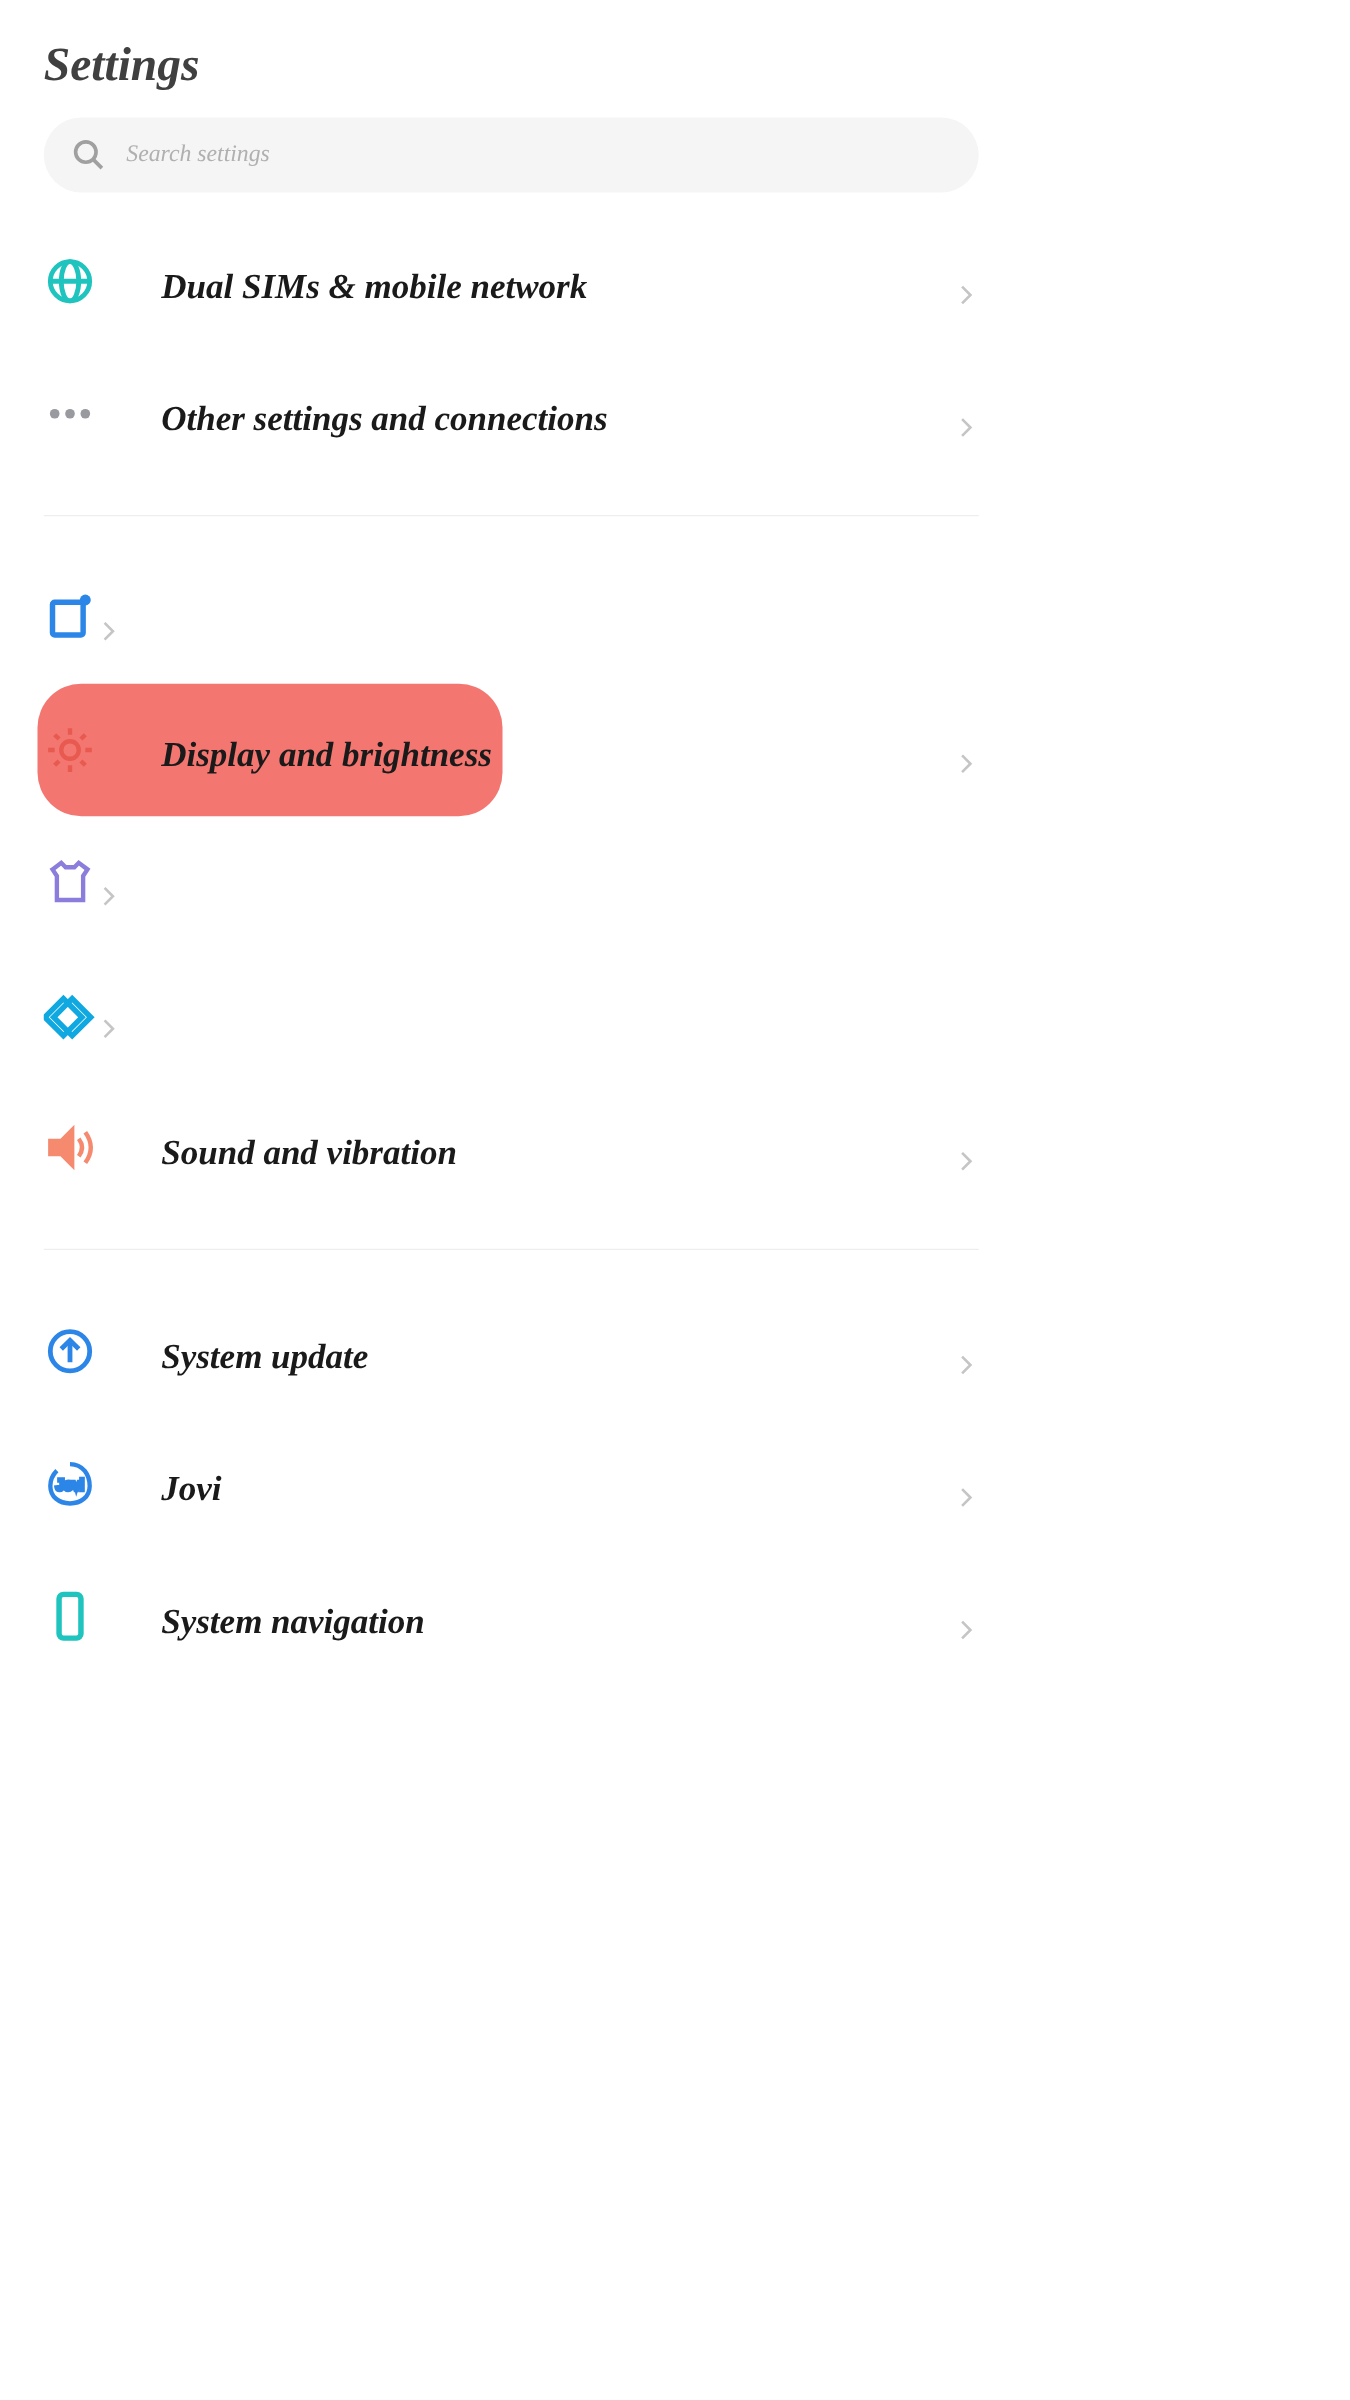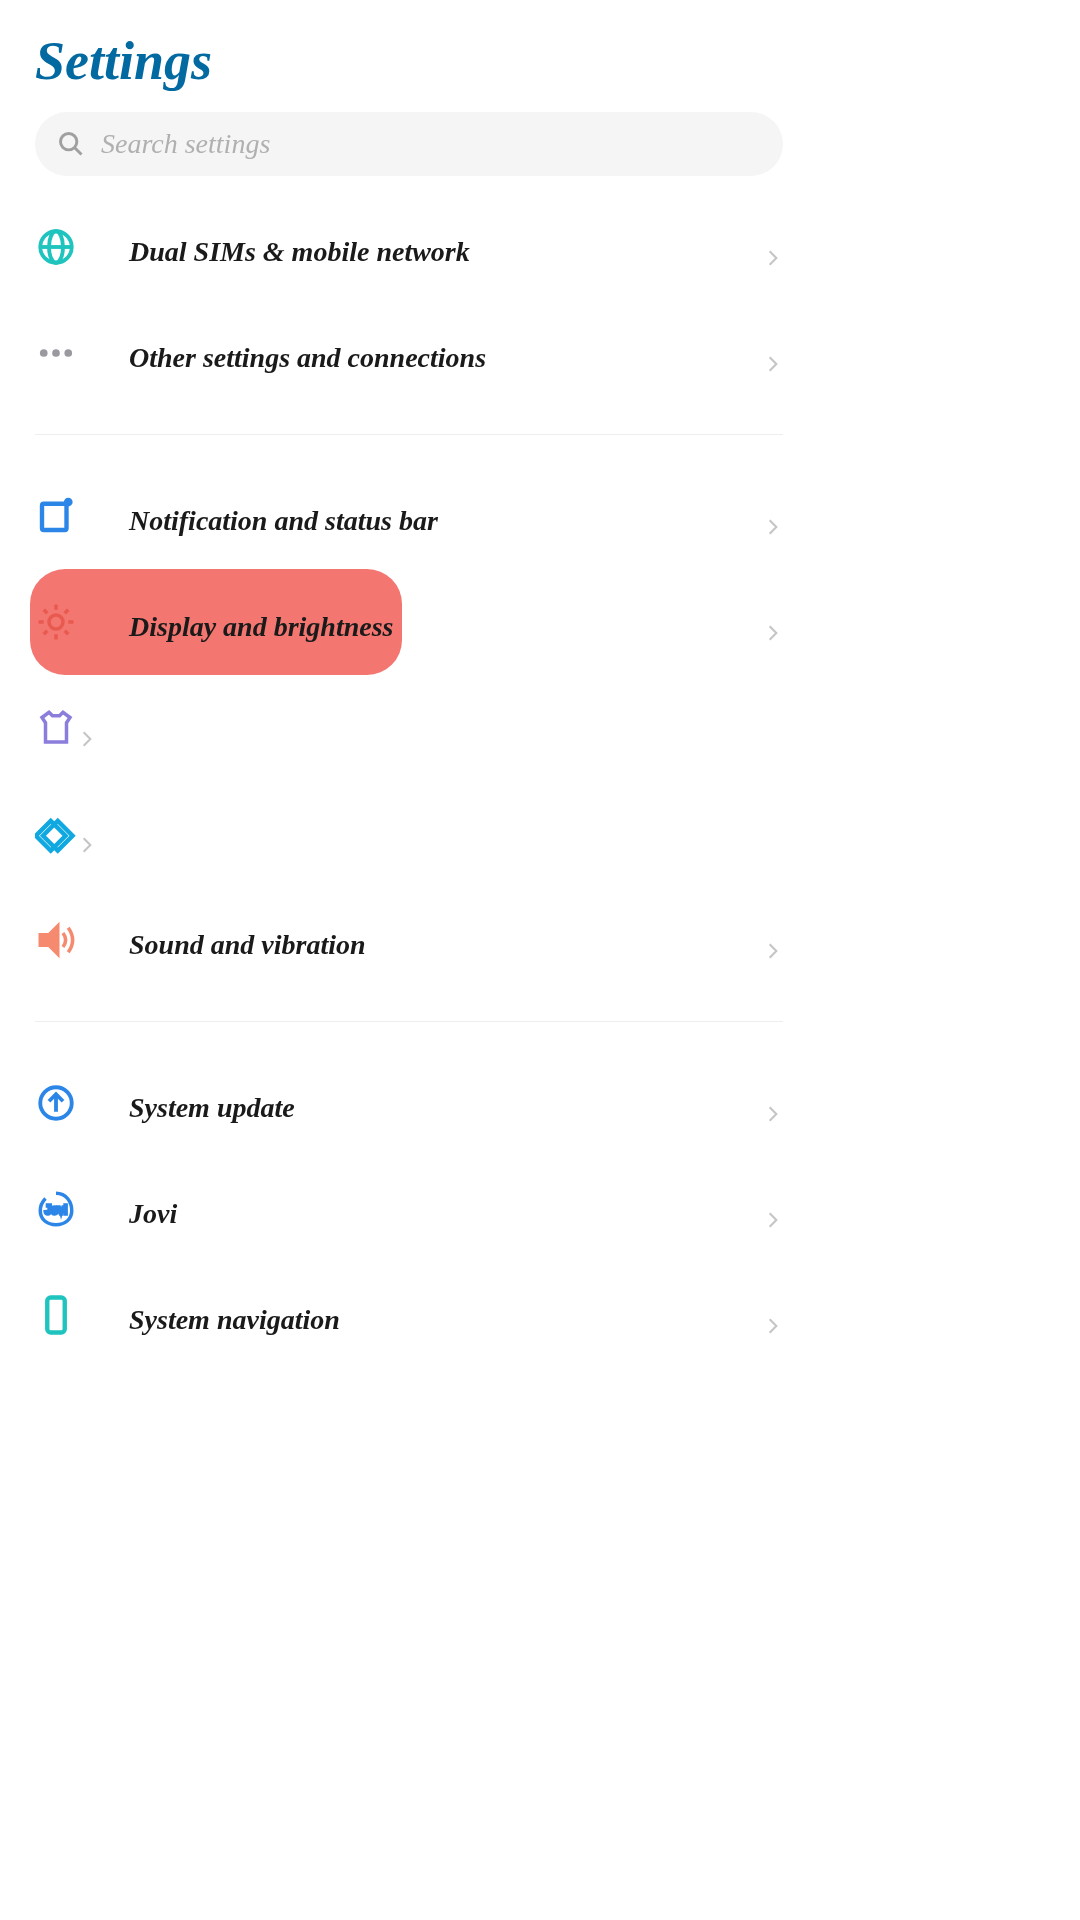--- a/index.html
+++ b/index.html
@@ -12,42 +12,42 @@
       font-style: italic;
       background: #fff;
       width: 818px;
       height: 1454px;
       overflow: hidden;
     }
     .header {
       padding: 30px 35px 20px 35px;
     }
     .title {
-      font-size: 54px;
+      font-size: 38px;
       font-weight: bold;
-      color: #0369a1;
+      color: #404040;
     }
     .search-container {
       padding: 0 35px 18px 35px;
     }
     .search-bar {
       background: #f5f5f5;
       border-radius: 35px;
       padding: 16px 22px;
       display: flex;
       align-items: center;
       gap: 16px;
     }
     .search-icon {
       width: 28px;
       height: 28px;
       flex-shrink: 0;
     }
     .search-placeholder {
-      font-size: 28px;
+      font-size: 19px;
       color: #b0b0b0;
       font-style: italic;
     }
     .list-item {
       display: flex;
       align-items: flex-end;
       padding: 32px 35px;
       position: relative;
     }
     .list-item.highlighted::before {
@@ -143,21 +143,20 @@
 
 <div class="divider"></div>
 
 <div class="list-item">
   <span class="item-icon">
     <svg viewBox="0 0 24 24" fill="none" stroke="#2c86e8" stroke-width="2.5">
       <rect x="4" y="5" width="14" height="15" rx="1"></rect>
       <circle cx="19" cy="4" r="2.5" fill="#2c86e8" stroke="none"></circle>
     </svg>
   </span>
-  <span class="item-label">Notification and status bar</span>
   <span class="chevron">
     <svg viewBox="0 0 24 24" fill="none" stroke="#c5c5c5" stroke-width="2.5">
         <polyline points="8 4 16 12 8 20"></polyline>
       </svg>
   </span>
 </div>
 
 <div class="list-item highlighted">
   <span class="item-icon">
     <svg viewBox="0 0 24 24" fill="none" stroke="#e85a4f" stroke-width="2">

